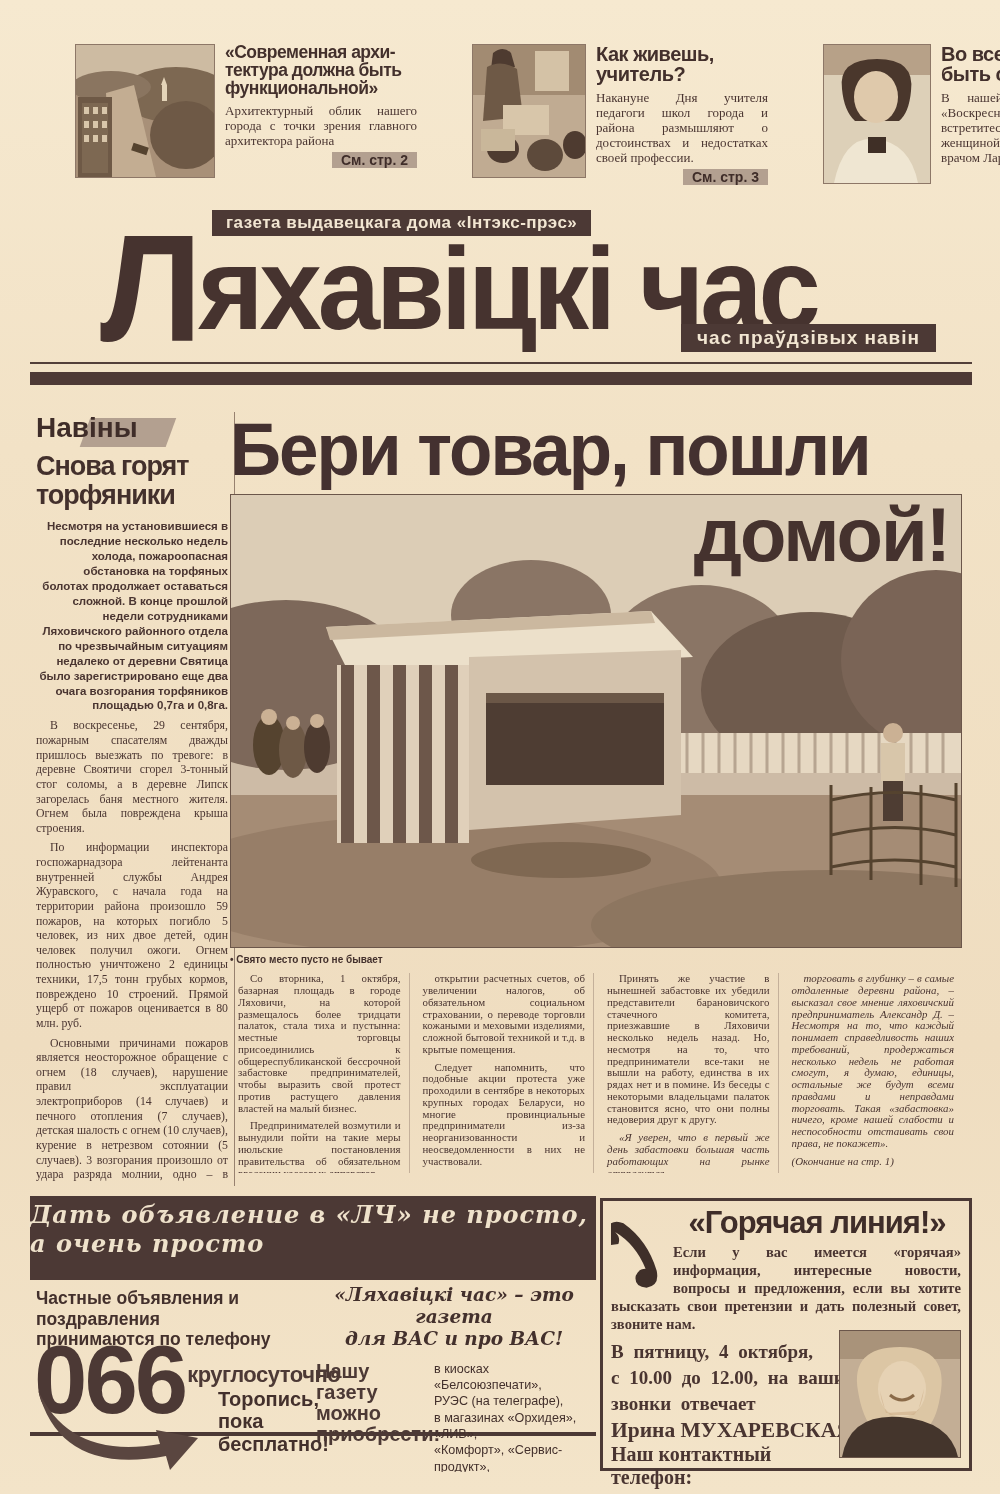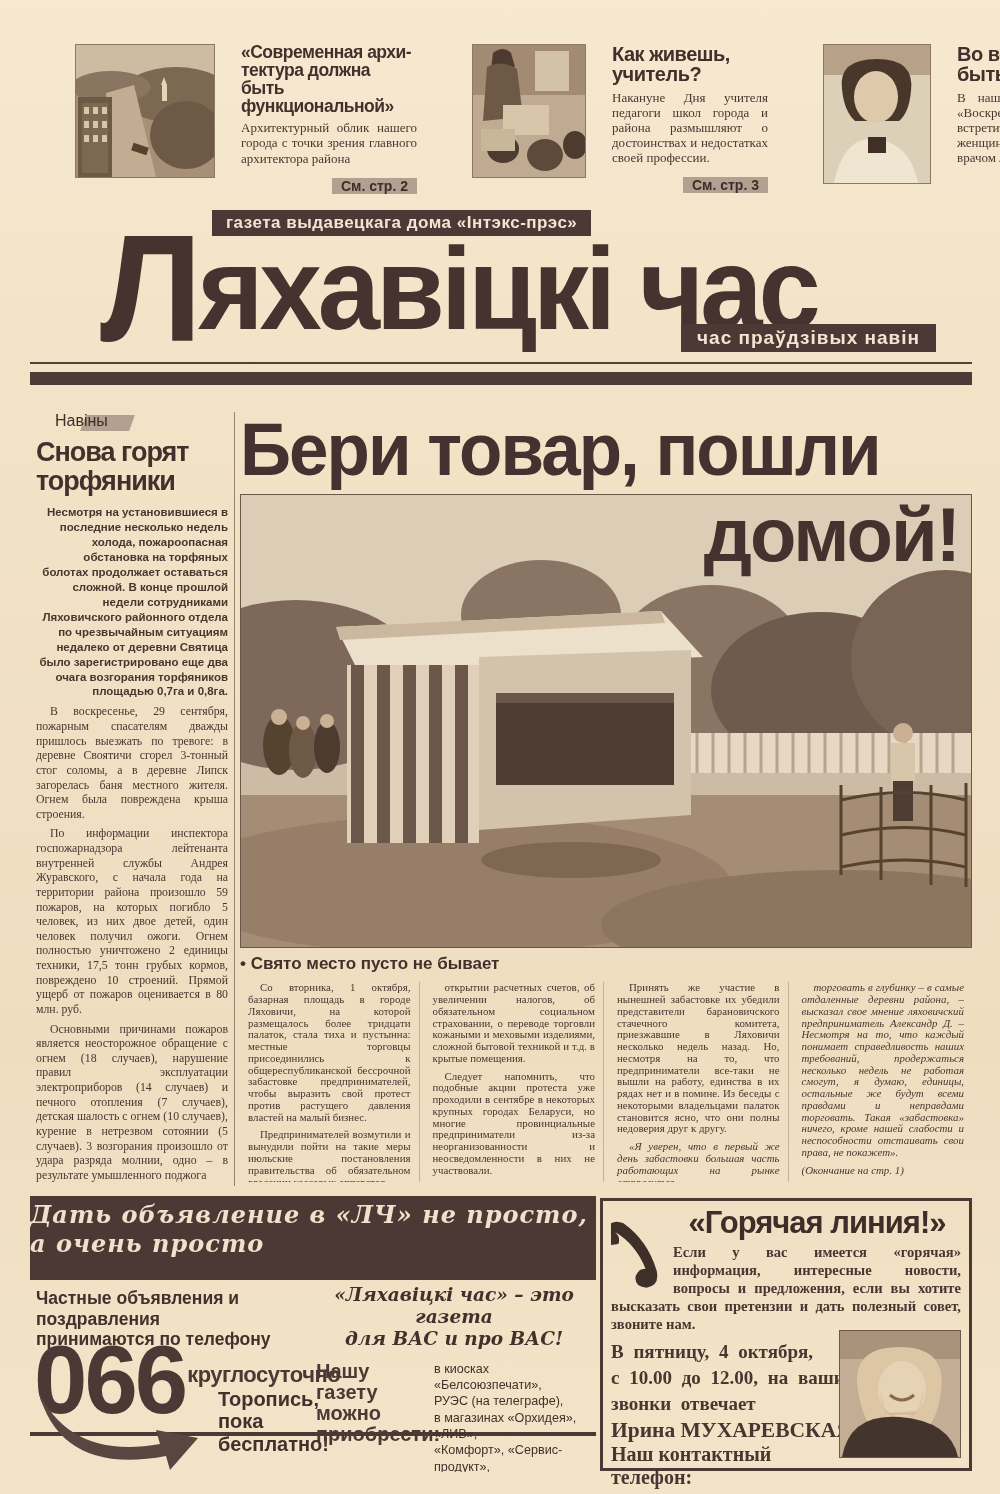--- a/index.html
+++ b/index.html
@@ -4,26 +4,26 @@
 <style>
   html,body{margin:0;padding:0;background:#9a9a9a;}
   .page{position:relative;width:1000px;height:1494px;margin:0 auto;overflow:hidden;
     background:linear-gradient(180deg,#f6e9d0 0%,#f2e2c6 30%,#efddc0 70%,#f3e4c9 100%);
     color:#4a3531;font-family:"Liberation Serif",serif;}
   .pre{white-space:pre-line;}
   .sans{font-family:"Liberation Sans",sans-serif;}
 
   
   .teasers{position:absolute;top:44px;left:36px;width:936px;display:flex;gap:16px;}
-  .teaser{display:flex;gap:26px;padding-left:39px;}
+  .teaser{display:flex;gap:10px;padding-left:39px;}
   .tphoto{flex:none;border:1px solid #8d7767;background:#b5a08c;}
   .tbody{font-size:13px;line-height:1.16;margin-top:5px;text-align:justify;}
   .thead{font-family:"Liberation Sans",sans-serif;font-weight:bold;line-height:1.02;letter-spacing:-0.5px;color:#43302c;}
   .badge{display:inline-block;background:#b3a090;color:#3f2d29;font-family:"Liberation Sans",sans-serif;
-    font-weight:bold;font-size:14px;padding:0 9px;margin-top:12px;}
+    font-weight:bold;font-size:14px;padding:0 9px;margin-top:4px;}
   .badge-row{text-align:right;}
 
   
   .masthead{position:absolute;top:196px;left:36px;width:936px;height:166px;}
   .publisher{position:absolute;top:14px;left:176px;background:#4c3935;color:#f2e6d2;
     font-family:"Liberation Sans",sans-serif;font-weight:bold;font-size:17px;padding:3px 14px;letter-spacing:0.5px;}
   .mast-title{position:absolute;top:34px;left:64px;font-family:"Liberation Sans",sans-serif;
     font-weight:bold;font-size:112px;letter-spacing:-4px;line-height:1;color:#46332f;white-space:nowrap;
     transform:scaleY(1.05);transform-origin:top left;}
   .mast-title .bigL{font-size:1.3em;vertical-align:-0.08em;line-height:0;}
@@ -33,36 +33,36 @@
   
   .dateline{position:absolute;top:362px;left:30px;width:942px;border-top:2px solid #53403a;padding-top:4px;}
   .dl-row{display:flex;justify-content:space-between;font-family:"Liberation Sans",sans-serif;
     font-weight:bold;font-size:16.5px;color:#43302c;padding:0 2px;}
   .thickbar{height:13px;background:#4e3a36;margin-top:4px;}
 
   
   .newscol{position:absolute;top:412px;left:36px;width:192px;height:774px;
     padding-right:6px;border-right:1px solid #97816f;overflow:hidden;}
   .section-head{position:relative;z-index:0;display:inline-block;font-family:"Liberation Sans",sans-serif;
-    font-weight:normal;font-size:16px;color:#3f2d29;padding-right:14px;margin-left:19px;}
+    font-weight:bold;font-size:28px;color:#3f2d29;padding-right:14px;}
   .section-head::before{content:"";position:absolute;z-index:-1;left:42%;right:-16%;top:18%;bottom:-8%;
     background:#b3a090;transform:skewX(-20deg);}
   .news-title{font-family:"Liberation Sans",sans-serif;font-weight:bold;font-size:27px;line-height:1.06;
     letter-spacing:-1px;color:#43302c;margin:8px 0 10px;}
   .news-lead{font-family:"Liberation Sans",sans-serif;font-weight:bold;font-size:11.5px;line-height:1.3;text-align:right;}
   .newscol p.body-p{font-size:11.8px;line-height:1.24;text-align:justify;text-indent:14px;margin:5px 0 0;}
 
   
-  .main{position:absolute;top:402px;left:240px;width:732px;}
+  .main{position:absolute;top:402px;left:230px;width:732px;}
   .headline1{font-family:"Liberation Sans",sans-serif;font-weight:bold;font-size:71px;line-height:1.3;
     letter-spacing:-2px;color:#443130;white-space:nowrap;transform:scaleY(1.04);transform-origin:top left;}
   .photo-wrap{position:relative;width:730px;height:452px;border:1px solid #6b564a;background:#b5a08c;}
   .headline2{position:absolute;top:-4px;right:12px;z-index:2;font-family:"Liberation Sans",sans-serif;
     font-weight:bold;font-size:76px;letter-spacing:-2px;color:#45322e;}
-  .caption{font-family:"Liberation Sans",sans-serif;font-weight:bold;font-size:17px;margin:6px 0 8px;color:#43302c;}
+  .caption{font-family:"Liberation Sans",sans-serif;font-weight:bold;font-size:10px;margin:6px 0 8px;color:#43302c;}
   .cols{display:flex;height:200px;overflow:hidden;}
   .col{flex:1;padding:0 8px;}
   .col + .col{border-left:1px solid #c4b09a;padding-left:13px;}
   .col p{font-size:10.9px;line-height:1.08;text-align:justify;text-indent:12px;margin:0 0 6px;}
   .col p.it{font-style:italic;}
   .col p.cont{font-style:italic;text-indent:0;}
 
   
   .adbox{position:absolute;top:1196px;left:30px;width:566px;height:236px;border-bottom:4px solid #4c3935;}
   .ad-banner{background:#4c3935;color:#efe2cb;font-family:"DejaVu Serif",serif;font-style:italic;font-weight:bold;

